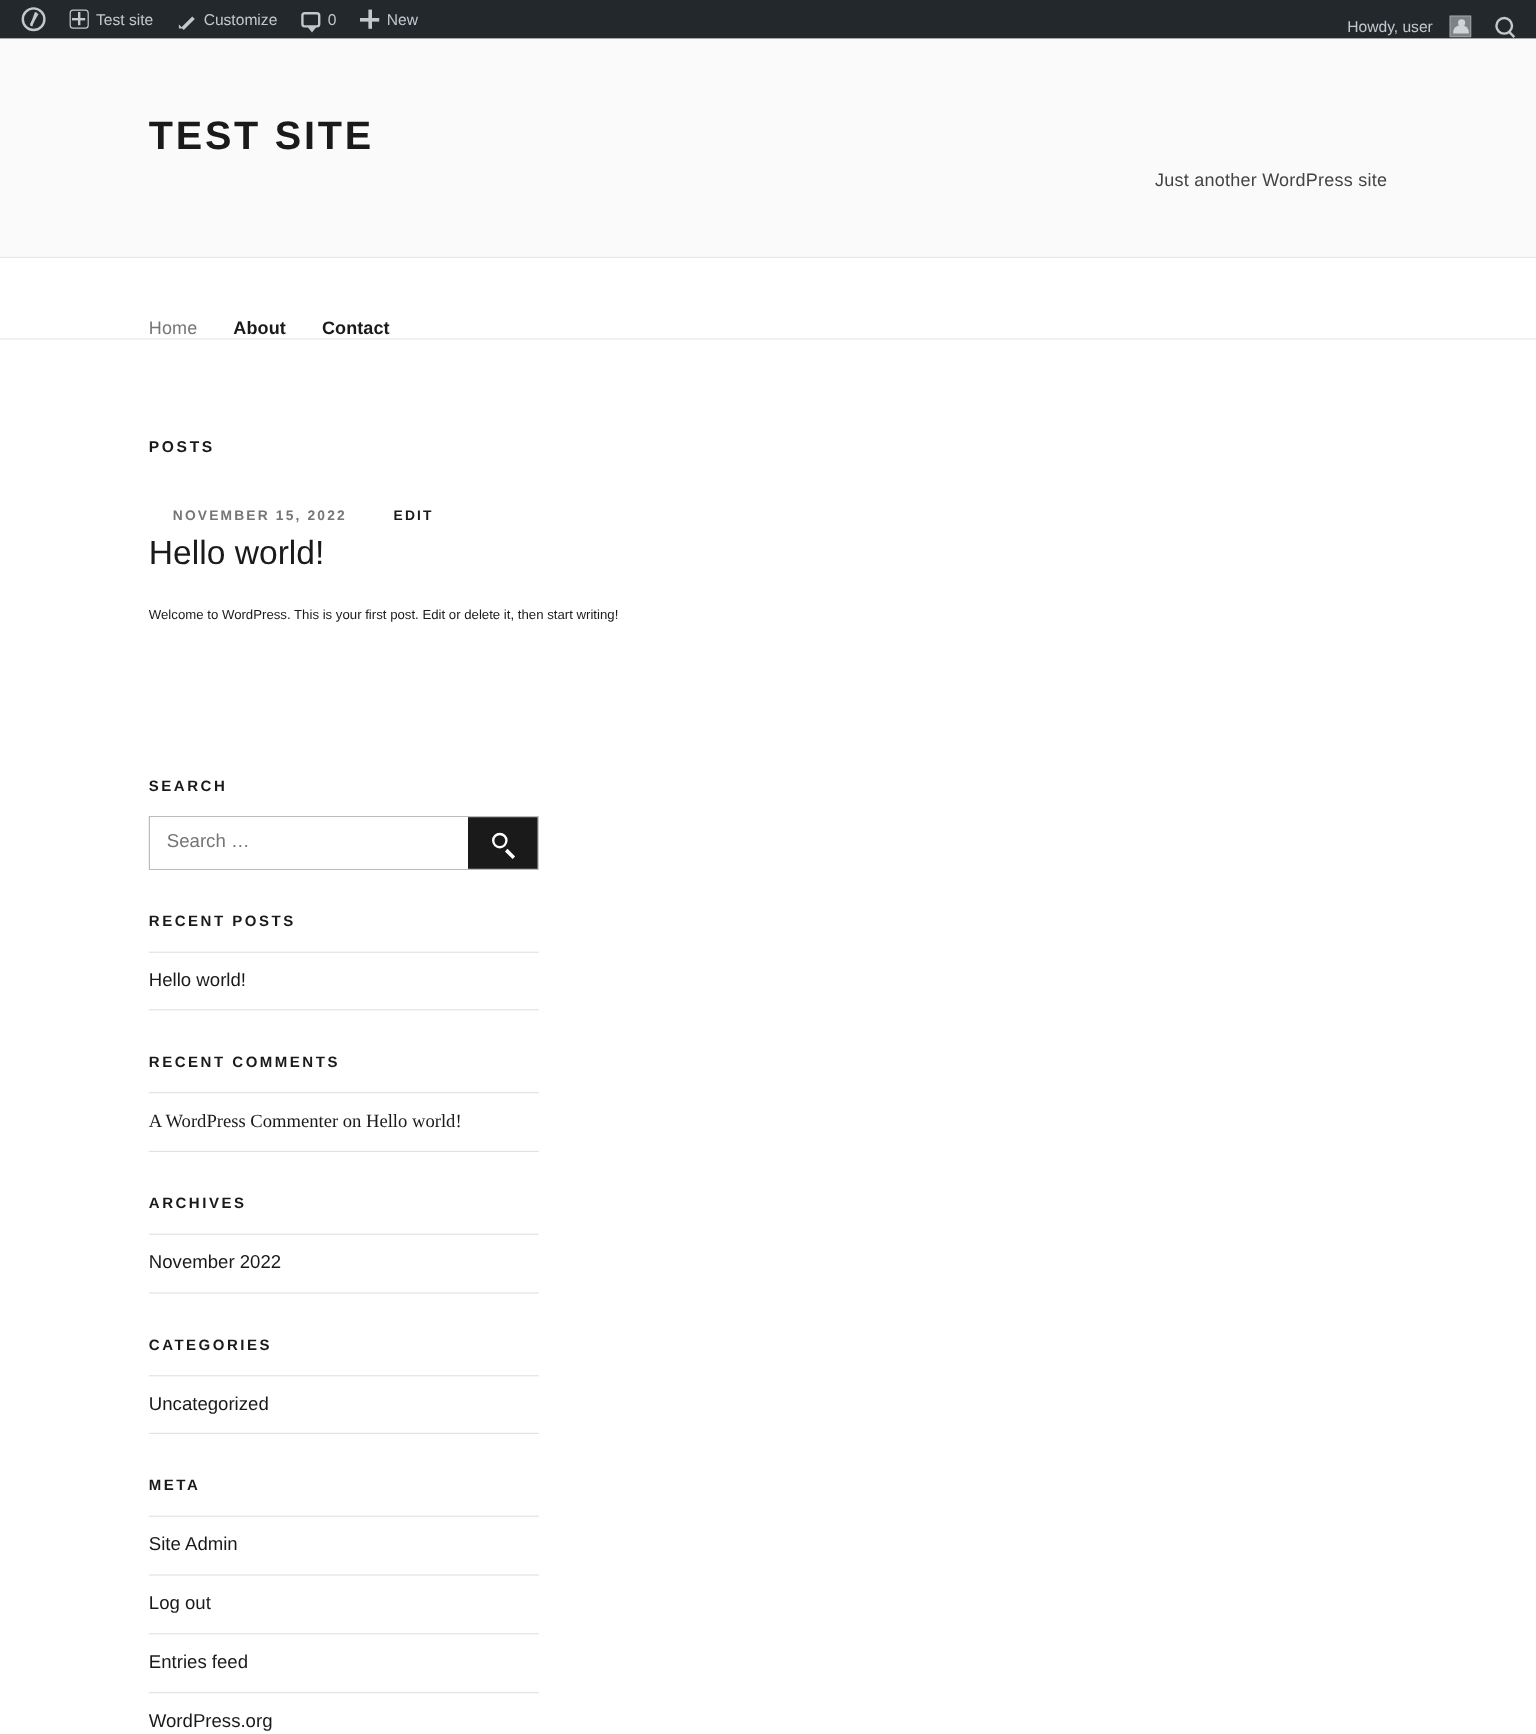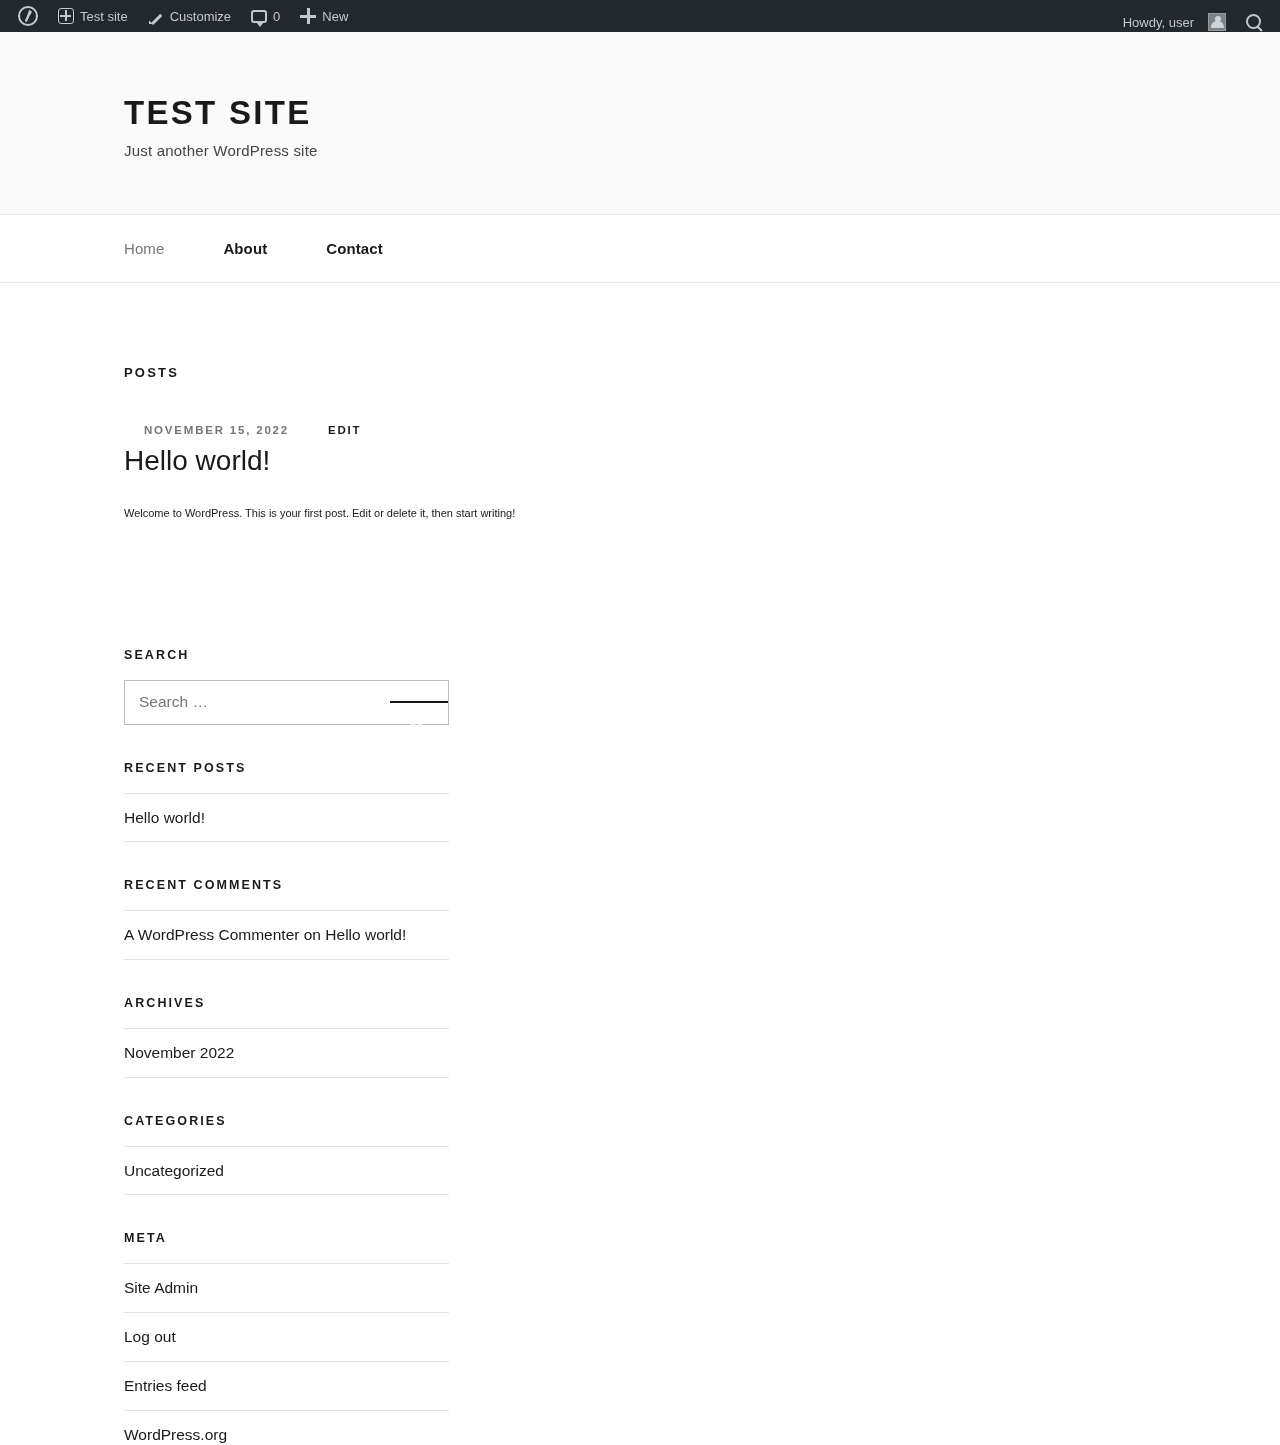--- a/index.html
+++ b/index.html
@@ -200,35 +200,36 @@
     margin: 0 0 10px 0;
     color: #1a1a1a;
     cursor: pointer;
     display: inline-block;
   }
   .site-desc {
     font-size: 15px;
     color: #444;
     margin: 0;
     letter-spacing: .2px;
+    text-align: right;
   }
 
   
   .nav-bar {
     border-bottom: 1px solid #e8e8e8;
     background: #fff;
   }
   .nav-inner {
     width: 1100px;
     margin: 0 auto;
     padding: 0 34px;
     display: flex;
-    align-items: center;
+    align-items: flex-end;
     height: 67px;
-    gap: 59px;
+    gap: 30px;
   }
   .nav-item {
     font-size: 15px;
     color: #1a1a1a;
     cursor: pointer;
     font-weight: bold;
     letter-spacing: .1px;
   }
   .nav-item.current { color: #767676; font-weight: normal; }
 
@@ -290,21 +291,20 @@
     letter-spacing: 2.1px;
     font-weight: bold;
     text-transform: uppercase;
     margin: 16px 0 18px 0;
     color: #1a1a1a;
   }
   .search-form {
     display: flex;
     border: 1px solid #bbb;
     height: 45px;
-    align-items: center;
   }
   .search-input {
     flex: 1;
     border: none;
     outline: none;
     padding: 0 14px;
     font-size: 15.5px;
     color: #555;
     font-family: "Liberation Sans", sans-serif;
     background: #fff;
@@ -335,21 +335,21 @@
   .widget ul { list-style: none; margin: 0; padding: 0; }
   .widget li {
     border-bottom: 1px solid #e3e3e3;
     padding: 13px 0;
     font-size: 15.5px;
     color: #1a1a1a;
     line-height: 1.4;
   }
   .widget li:first-child { border-top: 1px solid #e3e3e3; }
   .widget li a { color: #1a1a1a; text-decoration: none; cursor: pointer; }
-  .widget-recent-comments li { color: #1a1a1a; }
+  .widget-recent-comments li { color: #1a1a1a; font-family: Liberation Serif, serif; }
 
   
   .site-footer {
     border-top: 1px solid #e8e8e8;
     margin-top: 88px;
     padding: 36px 0;
   }
   .footer-inner {
     width: 1100px;
     margin: 0 auto;

